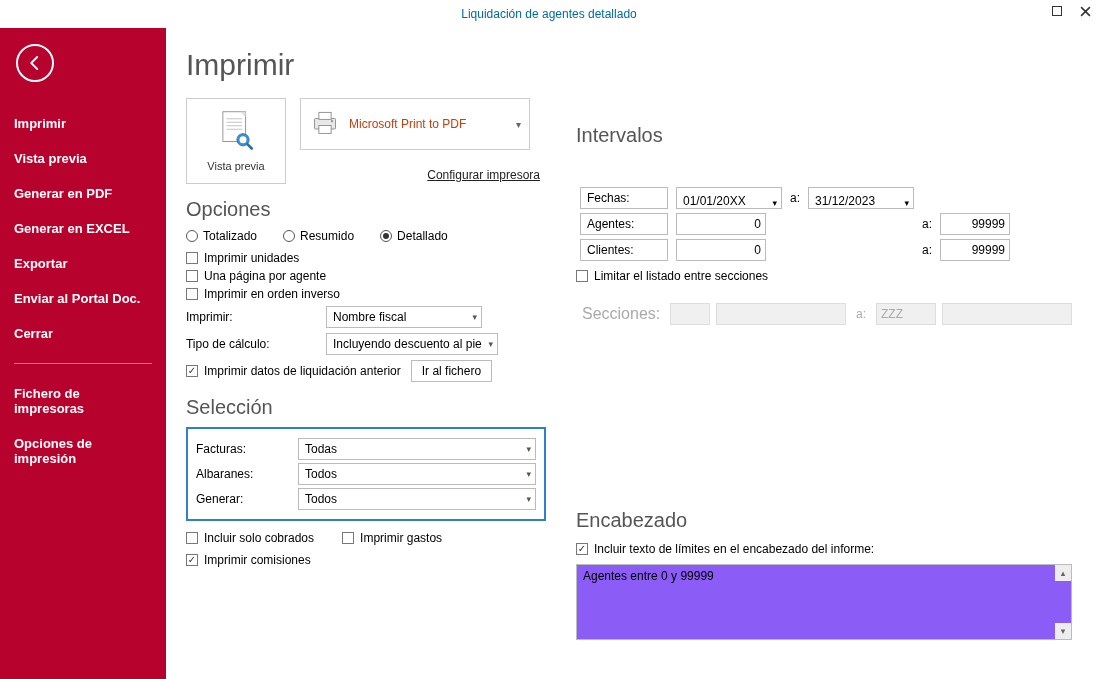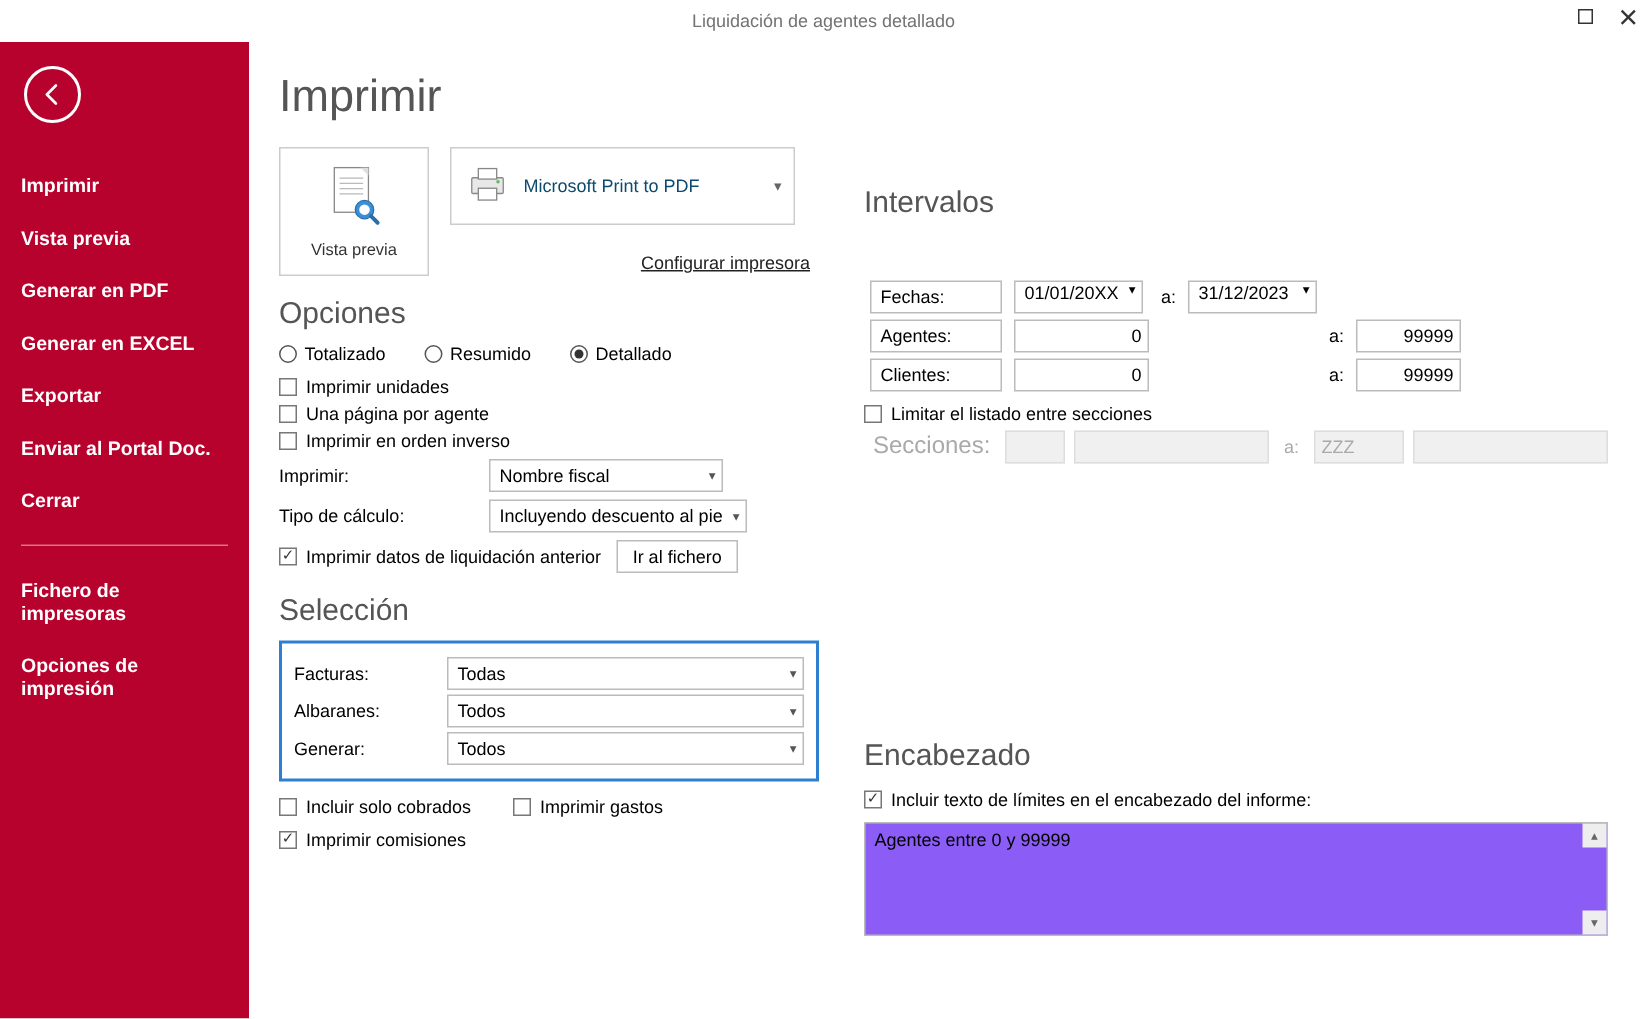--- a/index.html
+++ b/index.html
@@ -1,20 +1,20 @@
 <!DOCTYPE html>
 <html><head>
 <meta charset="utf-8">
 <style>
 * { box-sizing: border-box; margin: 0; padding: 0; font-family: "Segoe UI", Tahoma, sans-serif; }
 body { background: #fff; width: 1098px; height: 679px; overflow: hidden; position: relative; }
 
 
 .titlebar { height: 28px; display: flex; align-items: center; justify-content: center; position: relative; }
-.titlebar-text { font-size: 12px; color: #737373; }
+.titlebar-text { font-size: 12px; color: #0369a1; }
 .win-controls { position: absolute; right: 6px; top: 4px; display: flex; gap: 14px; }
 .win-btn { width: 14px; height: 14px; display: flex; align-items: center; justify-content: center; cursor: default; font-size: 13px; color: #333; }
 
 
 .main { display: flex; height: calc(679px - 28px); }
 .sidebar { width: 180px; background: #B8022E; color: #fff; padding-top: 16px; }
 .content { flex: 1; padding: 20px 26px 10px 20px; }
 
 
 .back-circle { width: 38px; height: 38px; border: 2px solid #fff; border-radius: 50%; margin-left: 16px; margin-bottom: 24px; display: flex; align-items: center; justify-content: center; cursor: pointer; }
@@ -28,21 +28,21 @@
 
 
 .row-top { display: flex; gap: 14px; align-items: flex-start; }
 .preview-box { width: 100px; height: 86px; border: 1px solid #ccc; display: flex; flex-direction: column; align-items: center; justify-content: center; cursor: pointer; }
 .preview-box svg { width: 40px; height: 42px; }
 .preview-label { font-size: 11px; color: #333; margin-top: 4px; }
 .printer-row { flex: 1; display: flex; flex-direction: column; }
 .printer-select { border: 1px solid #ccc; height: 52px; width: 230px; display: flex; align-items: center; padding: 0 10px; cursor: pointer; position: relative; }
 .printer-select svg.pr-icon { width: 28px; height: 28px; margin-right: 10px; }
 .printer-select .caret { position: absolute; right: 8px; font-size: 10px; color: #666; }
-.printer-name { font-size: 12px; color: #0c4a6e; }
+.printer-name { font-size: 12px; color: #c2410c; }
 .cfg-link { font-size: 12px; text-decoration: underline; color: #222; align-self: flex-end; margin-top: 18px; margin-right: 6px; cursor: pointer; width: 230px; text-align: right; }
 
 
 .cols { display: flex; gap: 30px; }
 .col-left { width: 360px; }
 .col-right { flex: 1; }
 
 
 .radio-row { display: flex; gap: 26px; margin-bottom: 8px; font-size: 12px; }
 .radio { display: flex; align-items: center; gap: 5px; cursor: pointer; }
@@ -63,21 +63,21 @@
 .sel-row { display:flex; align-items:center; font-size:12px; margin:3px 0;gap:22px; }
 .sel-row .slbl { width:80px; }
 .sel-row .select { flex:1; }
 
 
 .int-table { border-collapse:collapse; font-size:12px; }
 .int-table td { padding:2px 4px; vertical-align:middle; }
 .int-label { border:1px solid #bbb; width:88px; height:22px; padding:0 6px; display:flex; align-items:center; }
 .input-num { border:1px solid #bbb; height:22px; width:70px; text-align:right; padding:0 4px; font-size:12px; }
 .input-num.wide { width:90px; }
-.date-sel { border:1px solid #bbb; height:22px; width:86px; display:flex; align-items:flex-start; padding:0 6px; font-size:12px; position:relative; cursor:pointer; }
+.date-sel { border:1px solid #bbb; height:22px; width:106px; display:flex; align-items:flex-end; padding:0 6px; font-size:12px; position:relative; cursor:pointer; }
 .date-sel .caret { position:absolute; right:4px; font-size:9px; }
 .dis { background:#f0f0f0; color:#aaa; border-color:#ddd; }
 .a-lbl { font-size:12px; padding:0 4px; }
 
 
 .enc-area { border:1px solid #bbb; width:100%; height:76px; margin-top:8px; position:relative; font-size:12px; padding:4px 16px 4px 6px; background:#8b5cf6; }
 .enc-area .scroll-up, .enc-area .scroll-dn { position:absolute; right:0; width:16px; height:16px; background:#eee; display:flex; align-items:center; justify-content:center; font-size:9px; color:#666; cursor:pointer; }
 .enc-area .scroll-up { top:0; }
 .enc-area .scroll-dn { bottom:0; }
 
@@ -296,21 +296,21 @@
                 <td></td>
             <td class="a-lbl">a:</td>
             <td><input class="input-num" value="99999" style=""></td>
           </tr>
         </tbody>
           </table>
         <div class="chk-row" style="margin-top:6px">
             <span class="chk"></span>
             <span>Limitar el listado entre secciones</span>
           </div>
-        <div style="display:flex; align-items:center; gap:6px; margin-top:4px;">
+        <div style="display:flex; align-items:center; gap:6px; margin-top:20px;">
           <div class="int-label dis" style="border:none;background:transparent;">Secciones:</div>
           <input class="input-num dis" style="width: 40px;" disabled="">
           <input class="input-num dis" style="width: 130px; text-align: left;" disabled="">
           <span class="a-lbl" style="color:#aaa">a:</span>
           <input class="input-num dis" style="width: 60px; text-align: left;" disabled="" value="ZZZ">
           <input class="input-num dis" style="width: 130px; text-align: left;" disabled="">
         </div>
 
         <div style="height:170px"></div>
         <h2>Encabezado</h2>

